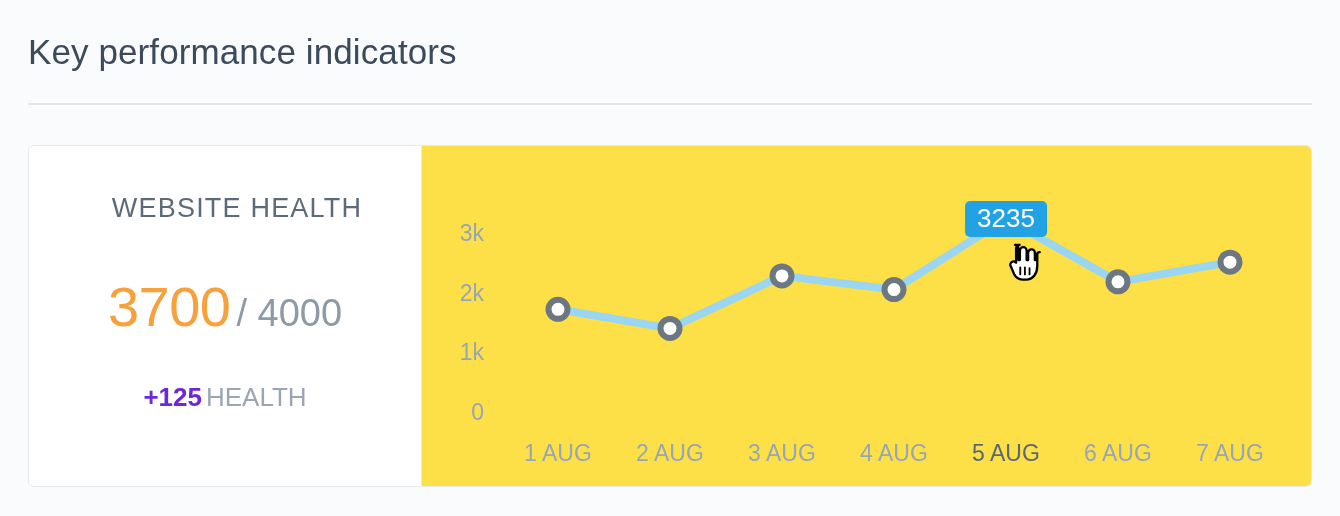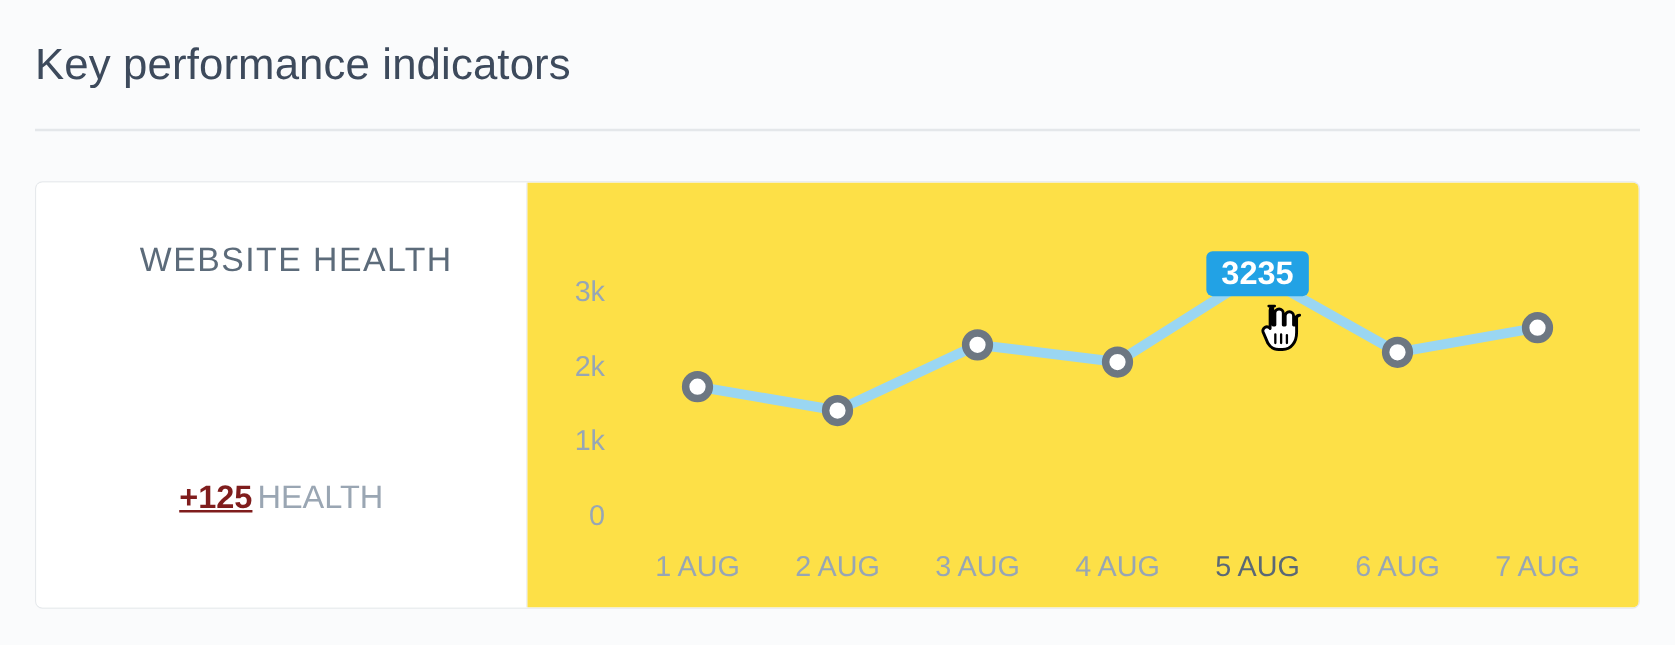--- a/index.html
+++ b/index.html
@@ -132,23 +132,22 @@
   .kpi-delta {
     position: absolute;
     top: 236px;
     left: 0;
     width: 100%;
     text-align: center;
     font-size: 26px;
     white-space: nowrap;
   }
   .kpi-delta-value {
-    color: #7f1d1d;
+    color: #6d28d9;
     font-weight: 700;
-    text-decoration: underline;
   }
   .kpi-delta-label {
     color: #9aa6b3;
     font-weight: 400;
     margin-left: 4px;
   }
 
   .chart-panel {
     flex: 1 1 auto;
     position: relative;
@@ -199,20 +198,23 @@
     <div class="page-title">Key performance indicators</div>
 
   </div>
 
   <div class="header-divider"></div>
 
   <div class="card">
 
     <div class="kpi-panel">
       <div class="kpi-label">WEBSITE HEALTH</div>
+      <div class="kpi-values">
+        <span class="kpi-current">3700</span><span class="kpi-target">/ 4000</span>
+      </div>
       <div class="kpi-delta">
         <span class="kpi-delta-value">+125</span><span class="kpi-delta-label">HEALTH</span>
       </div>
     </div>
 
     <div class="chart-panel">
       <svg class="chart-svg" id="chart-svg" viewBox="0 0 889 340" preserveAspectRatio="none">
           <text x="62" y="94.89999999999998" text-anchor="end" class="axis-text">3k</text>
           <text x="62" y="154.6" text-anchor="end" class="axis-text">2k</text>
           <text x="62" y="214.3" text-anchor="end" class="axis-text">1k</text>
@@ -227,21 +229,21 @@
           <circle cx="808" cy="116.15299999999999" r="9.5" fill="#ffffff" stroke="#6d7782" stroke-width="6"></circle>
           <text x="136" y="315" text-anchor="middle" class="axis-text">1 AUG</text>
           <text x="248" y="315" text-anchor="middle" class="axis-text">2 AUG</text>
           <text x="360" y="315" text-anchor="middle" class="axis-text">3 AUG</text>
           <text x="472" y="315" text-anchor="middle" class="axis-text">4 AUG</text>
           <text x="584" y="315" text-anchor="middle" class="axis-text highlight">5 AUG</text>
           <text x="696" y="315" text-anchor="middle" class="axis-text">6 AUG</text>
           <text x="808" y="315" text-anchor="middle" class="axis-text">7 AUG</text>
         </svg>
 
-      <div class="tooltip" id="chart-tooltip" style="left: 65.6918%; top: 21.4325%; font-weight: bold;">3235</div>
+      <div class="tooltip" id="chart-tooltip" style="left: 65.6918%; top: 21.4325%;">3235</div>
 
       <svg class="cursor" id="mouse-cursor" viewBox="0 0 32 38" style="left: 65.3543%; top: 28.1972%;">
         <path d="M10 2.5c1.6 0 2.9 1.3 2.9 2.9v10.2h1.3V7.4c0-1.6 1.3-2.9 2.9-2.9s2.9 1.3 2.9 2.9v8.2h1.3v-6.3c0-1.6 1.3-2.9 2.9-2.9s2.9 1.3 2.9 2.9v6.3h1.3v-4c0-1.6 1.3-2.8 2.9-2.8v0c-1.2 0-2.1.9-2.1 2.1v9.6c0 6.6-3.5 12-9.8 12h-2.6c-3.5 0-5.7-1.5-7.4-4.3L6.3 21c-.8-1.3-.4-3 .9-3.8 1.1-.7 2.5-.5 3.4.4l.3.3V5.4c0-1.6 1.3-2.9 3.1-2.9z" fill="#ffffff" stroke="#000000" stroke-width="2" stroke-linejoin="round"></path>
           <path d="M14.5 22v6M18.5 22v6M22.5 22.5v5.5" stroke="#000000" stroke-width="1.6" stroke-linecap="round" fill="none"></path>
       </svg>
     </div>
 
   </div>
 </div>
 

